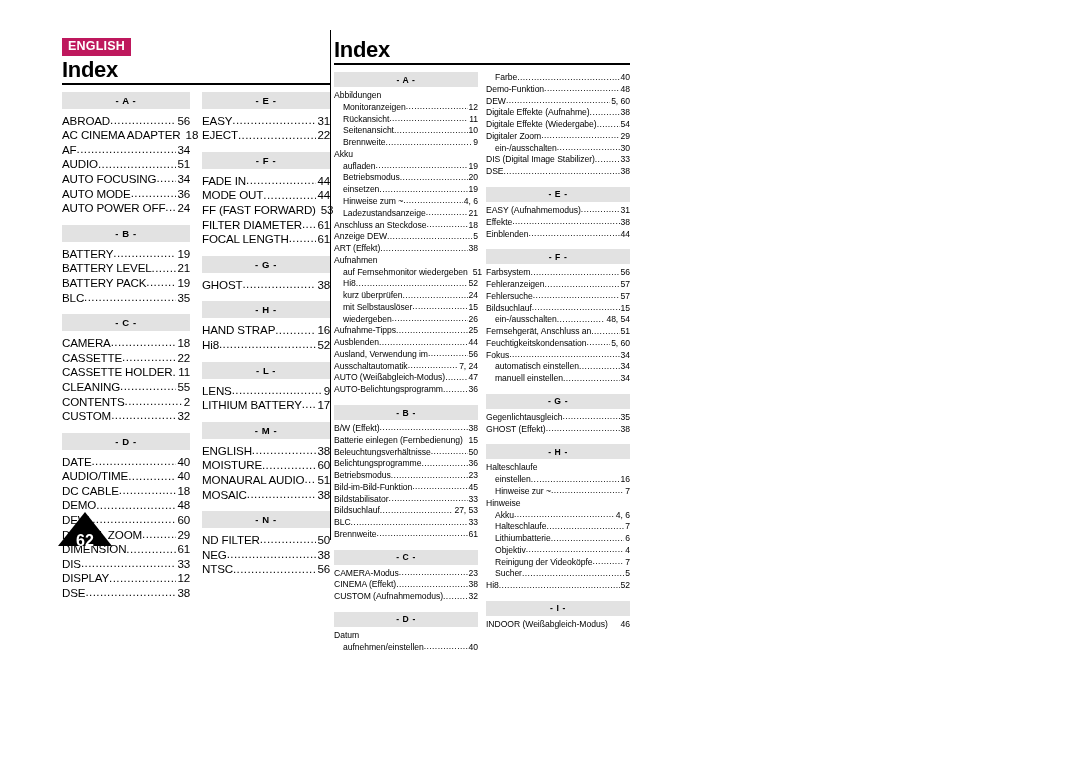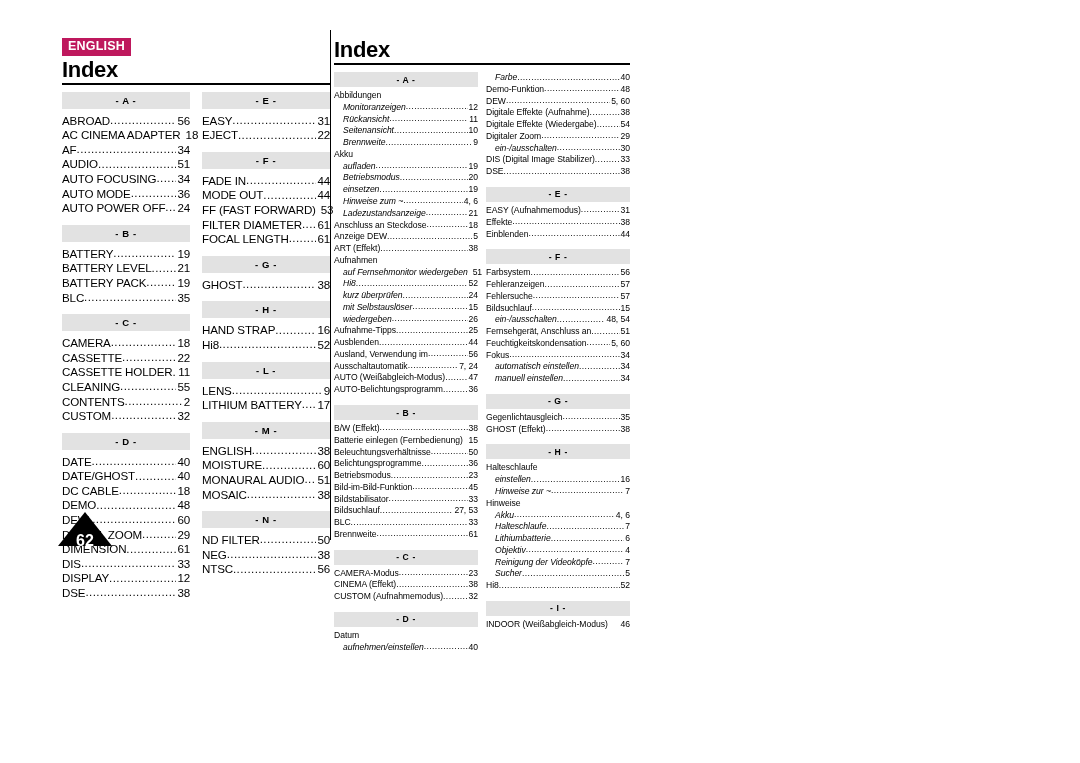--- a/index.html
+++ b/index.html
@@ -116,21 +116,21 @@
 
   
   #block-deutsch .entry {
     font-size: 8.6px;
     letter-spacing: -0.05px;
     line-height: 1.37;
   }
   #block-deutsch .e-dots::after { font-size: 8.6px; }
   #block-deutsch .letter { font-size: 8.6px; padding: 2.5px 0; margin-bottom: 3px; }
 
-  .sub1 { padding-left: 9px; font-style: italic; }
+  .sub1 { padding-left: 9px; }
 
   
   #page-badge {
     position: absolute;
     left: 58px;
     top: 512px;
     width: 0;
     height: 0;
     border-left: 27px solid transparent;
     border-right: 27px solid transparent;
@@ -267,21 +267,21 @@
             </div>
           </div>
           <div class="group">
             <div class="letter">- D -</div>
             <div class="entry">
               <span class="e-label">DATE</span>
               <span class="e-dots"></span>
               <span class="e-page">40</span>
             </div>
             <div class="entry">
-              <span class="e-label">DATE/GHOST</span>
+              <span class="e-label">AUDIO/TIME</span>
               <span class="e-dots"></span>
               <span class="e-page">40</span>
             </div>
             <div class="entry">
               <span class="e-label">DC CABLE</span>
               <span class="e-dots"></span>
               <span class="e-page">18</span>
             </div>
             <div class="entry">
               <span class="e-label">DEMO</span>

